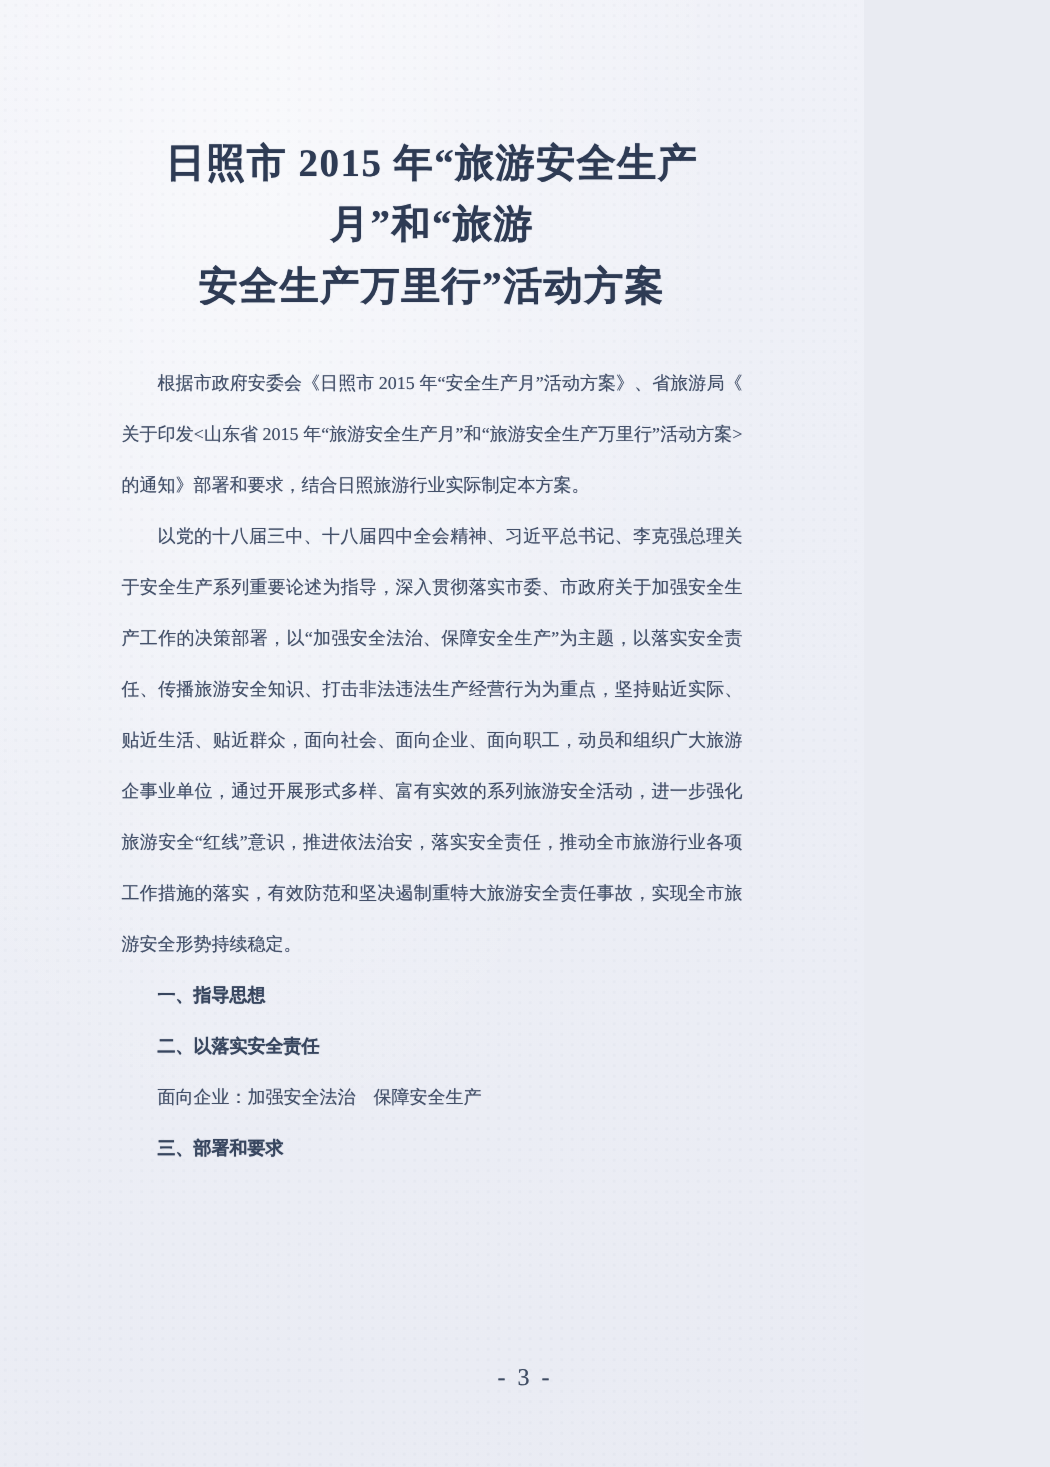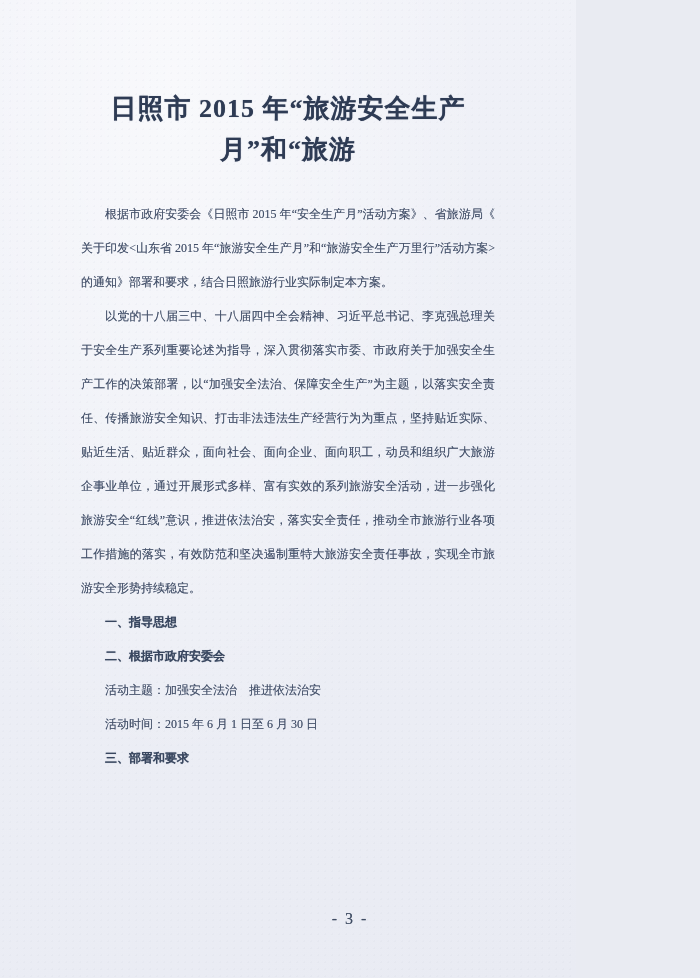--- a/index.html
+++ b/index.html
@@ -70,24 +70,24 @@
     color: #3f4c63;
     text-shadow: 0 0 0.5px rgba(63,76,99,0.6);
   }
 </style>
 </head>
 <body>
 
 <div class="paper">
   <h1 class="doc-title">
     <span>日照市 2015 年“旅游安全生产月”和“旅游</span><br>
+    <span>安全生产万里行”活动方案</span>
   </h1>
   <div class="doc-body">
       <div class="block block-paragraph">根据市政府安委会《日照市 2015 年“安全生产月”活动方案》、省旅游局《关于印发&lt;山东省 2015 年“旅游安全生产月”和“旅游安全生产万里行”活动方案&gt;的通知》部署和要求，结合日照旅游行业实际制定本方案。</div>
       <div class="block block-paragraph">以党的十八届三中、十八届四中全会精神、习近平总书记、李克强总理关于安全生产系列重要论述为指导，深入贯彻落实市委、市政府关于加强安全生产工作的决策部署，以“加强安全法治、保障安全生产”为主题，以落实安全责任、传播旅游安全知识、打击非法违法生产经营行为为重点，坚持贴近实际、贴近生活、贴近群众，面向社会、面向企业、面向职工，动员和组织广大旅游企事业单位，通过开展形式多样、富有实效的系列旅游安全活动，进一步强化旅游安全“红线”意识，推进依法治安，落实安全责任，推动全市旅游行业各项工作措施的落实，有效防范和坚决遏制重特大旅游安全责任事故，实现全市旅游安全形势持续稳定。</div>
       <div class="block block-heading">一、指导思想</div>
-      <div class="block block-heading">二、根据市政府安委会</div>
-      <div class="block block-line">活动主题：加强安全法治　推进依法治安</div>
-      <div class="block block-line">活动时间：2015 年 6 月 1 日至 6 月 30 日</div>
+      <div class="block block-heading">二、以落实安全责任</div>
+      <div class="block block-line">面向企业：加强安全法治　保障安全生产</div>
       <div class="block block-heading">三、部署和要求</div>
     </div>
   <div class="page-number">- 3 -</div>
 </div>
 
 </body></html>

